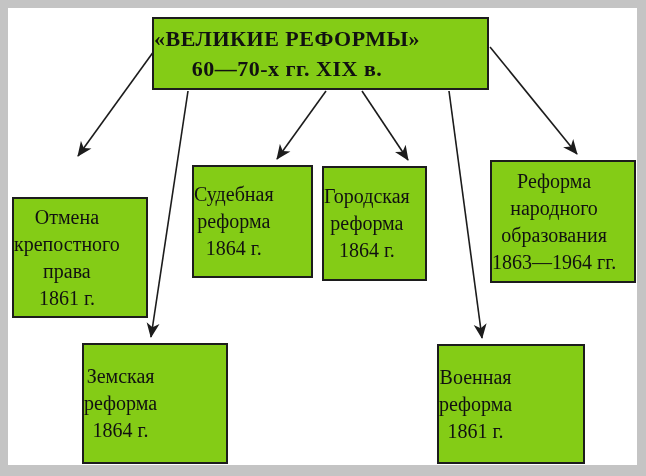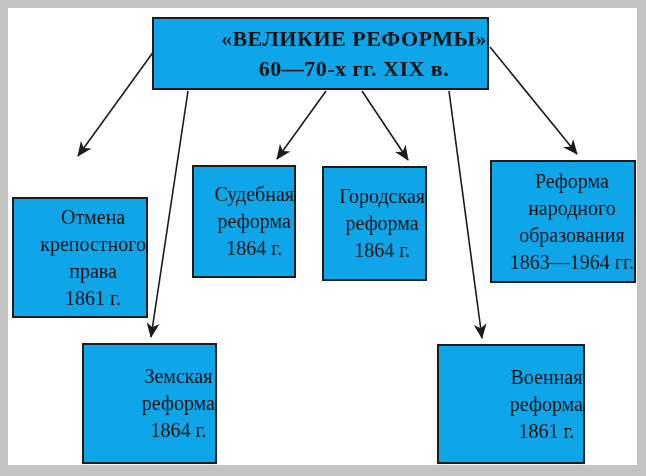--- a/index.html
+++ b/index.html
@@ -27,25 +27,25 @@
     position: absolute;
     left: 0;
     top: 0;
     width: 646px;
     height: 476px;
     pointer-events: none;
   }
   .node {
     position: absolute;
     box-sizing: border-box;
-    background: #0ea5e9;
+    background: #84cc16;
     border: 2px solid #1c1c1c;
     display: flex;
     align-items: center;
-    justify-content: flex-end;
+    justify-content: flex-start;
     text-align: center;
     color: #111111;
   }
   .node-text {
     white-space: pre-line;
     font-size: 20px;
     line-height: 27px;
   }
   .title-node .node-text {
     font-weight: bold;
@@ -80,40 +80,40 @@
 60—70-х гг. XIX в.</span>
   </div>
 
   <div class="node" style="left:12px; top:164px; width:136px; height:121px;margin-top:33px;">
     <span class="node-text">Отмена
 крепостного
 права
 1861 г.</span>
   </div>
 
-  <div class="node" style="left:192px; top:165px; width:104px; height:113px;">
+  <div class="node" style="left:192px; top:165px; width:121px; height:113px;">
     <span class="node-text">Судебная
 реформа
 1864 г.</span>
   </div>
 
   <div class="node" style="left:322px; top:166px; width:105px; height:115px;">
     <span class="node-text">Городская
 реформа
 1864 г.</span>
   </div>
 
   <div class="node" style="left:490px; top:160px; width:146px; height:123px;">
     <span class="node-text">Реформа
 народного
 образования
 1863—1964 гг.</span>
   </div>
 
-  <div class="node" style="left:82px; top:343px; width:135px; height:121px;">
+  <div class="node" style="left:82px; top:343px; width:146px; height:121px;">
     <span class="node-text">Земская
 реформа
 1864 г.</span>
   </div>
 
   <div class="node" style="left:437px; top:344px; width:148px; height:120px;">
     <span class="node-text">Военная
 реформа
 1861 г.</span>
   </div>

